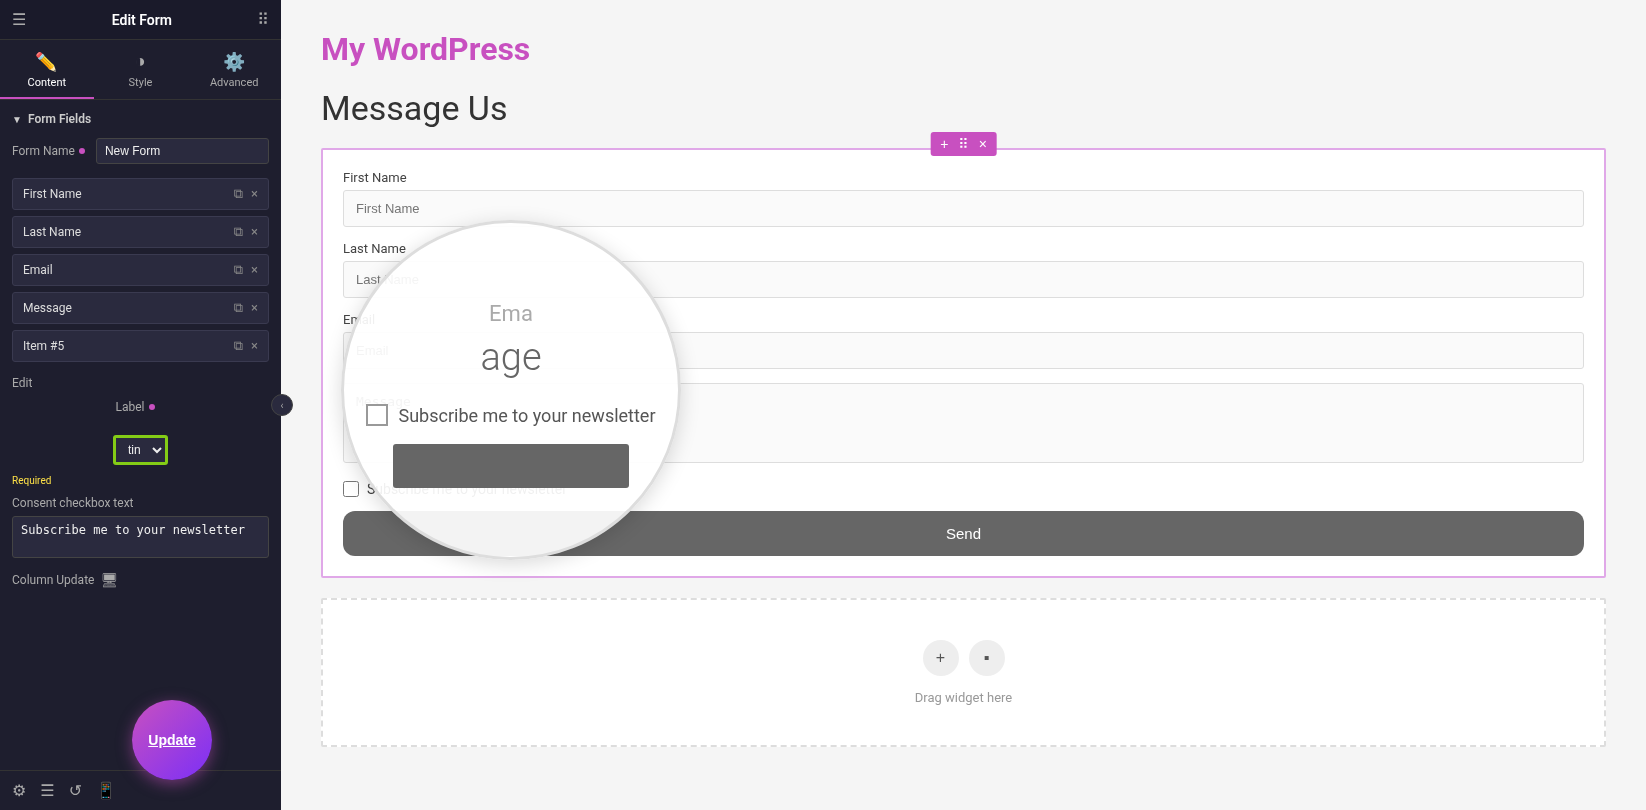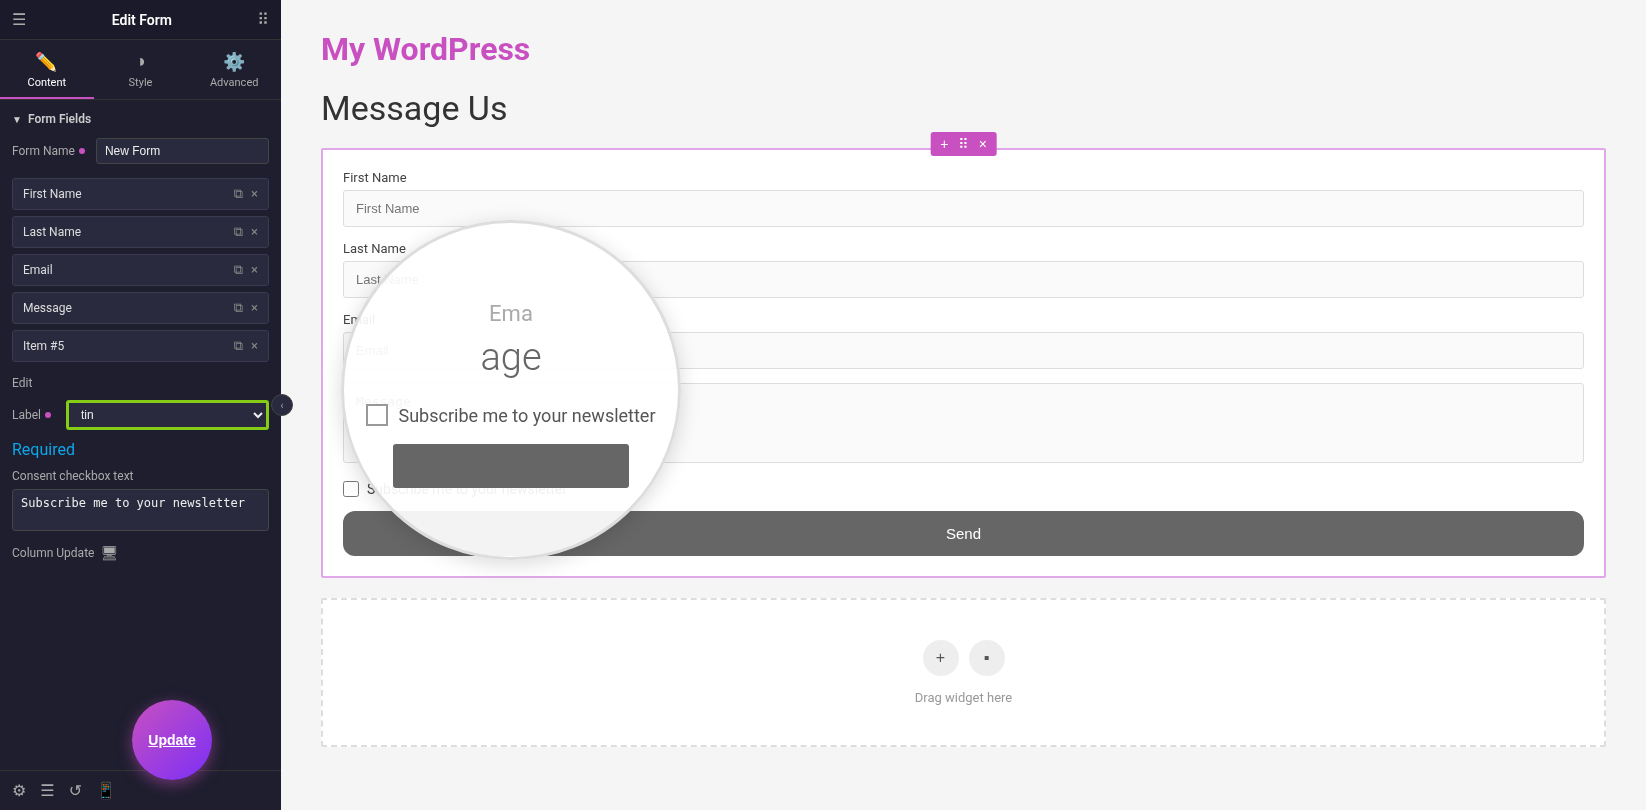--- a/index.html
+++ b/index.html
@@ -144,44 +144,45 @@
 
     .type-row {
       font-size: 12px;
       color: #aaa;
       margin-bottom: 10px;
     }
 
     .label-row {
       display: flex;
       align-items: center;
-      gap: 4px;
+      gap: 21px;
       margin-bottom: 10px;
+      flex-direction: column;
     }
     .label-text {
       font-size: 12px;
       color: #aaa;
       display: flex;
       align-items: center;
       gap: 4px;
       min-width: 50px;
     }
     .label-select {
       background: #2a2a3e;
       border: 3px solid #84cc16;
       border-radius: 3px;
       padding: 4px 8px;
       color: #eee;
       font-size: 12px;
       flex: 1;
     }
 
     .required-row {
-      font-size: 16px;
-      color: #0ea5e9;
+      font-size: 10px;
+      color: #fde047;
       margin-bottom: 10px;
     }
 
     .consent-label {
       font-size: 12px;
       color: #aaa;
       margin-bottom: 6px;
     }
     .consent-textarea {
       width: 100%;

